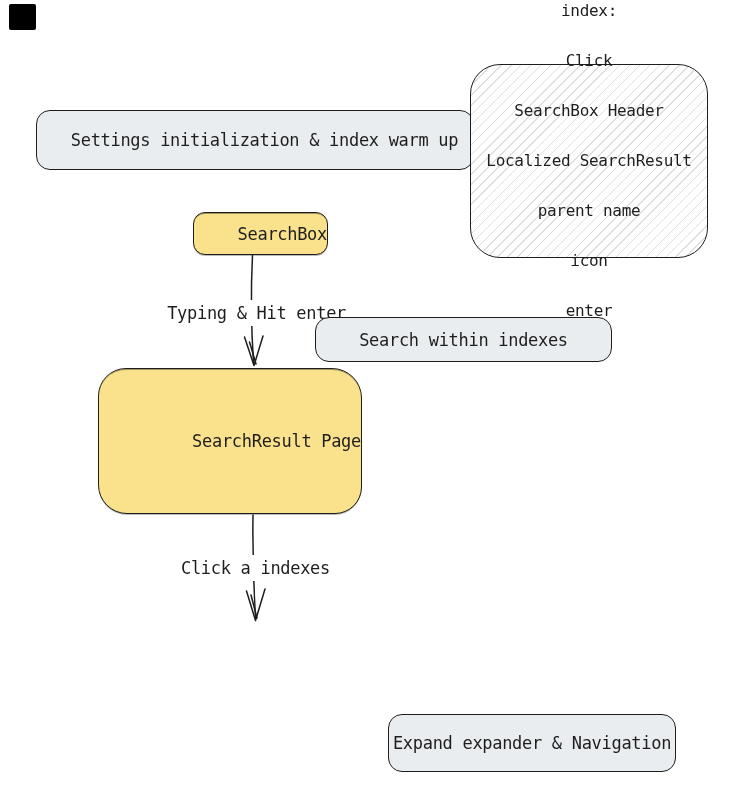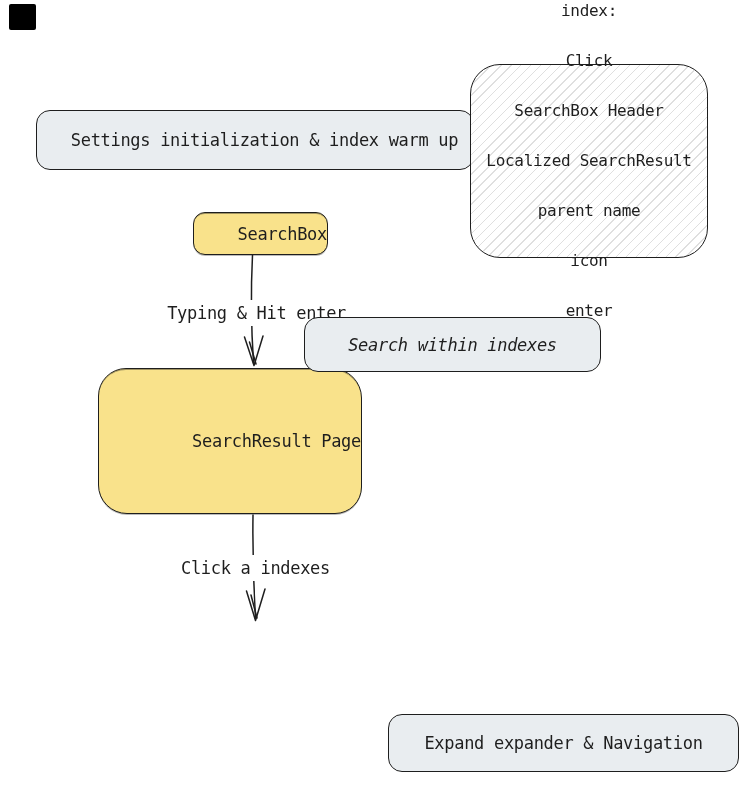--- a/index.html
+++ b/index.html
@@ -32,24 +32,24 @@
     background-color:#ffffff;
     background-image:repeating-linear-gradient(135deg,
       var(--hatch-color,#dfdfdf) 0px, var(--hatch-color,#dfdfdf) 1px,
       transparent 1px, transparent 7px);
     border-radius:30px;z-index:3;
     flex-direction:column;font-size:16px;line-height:22px;white-space:nowrap;
   }
   #b-init   {left:36px;  top:110px; width:438px; height:60px;padding-left:19px;}
   #b-index  {left:470px; top:64px;  width:238px; height:194px;gap:28px;}
   #b-searchbox{left:193px;top:212px;width:135px;height:43px;border-radius:12px;}
-  #b-search-within{left:304px;top:317px;width:297px;height:55px;font-style:italic;}
+  #b-search-within{left:315px;top:317px;width:297px;height:45px;}
   #b-search-result{left:98px;top:368px;width:264px;height:146px;border-radius:28px 30px 27px 29px;}
   #b-settings-page{left:110px;top:623px;width:301px;height:149px;border-radius:29px 27px 30px 28px;}
-  #b-expand {left:388px; top:714px; width:351px; height:58px;}
+  #b-expand {left:388px; top:714px; width:288px; height:58px;}
   .edge-label{
     position:absolute;z-index:2;background:var(--background,#ffffff);
     display:flex;align-items:center;justify-content:flex-end;
     font-size:17px;letter-spacing:-0.3px;white-space:nowrap;
   }
   #l-typing{left:160px;top:300px;width:186px;height:26px;}
   #l-click {left:180px;top:555px;width:150px;height:26px;}
 </style>
 </head>
 <body>

